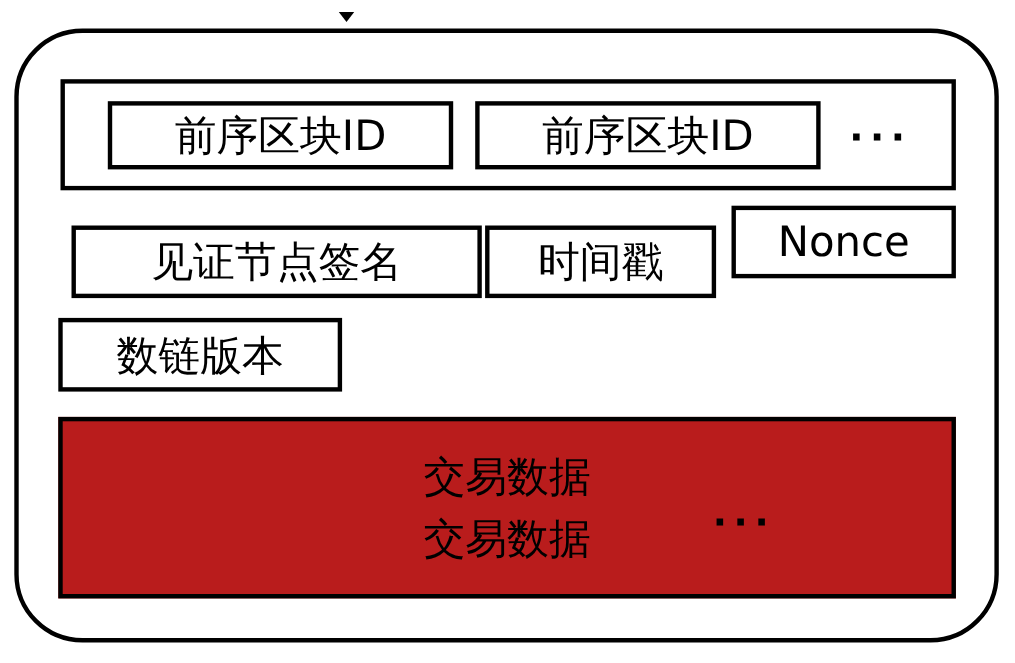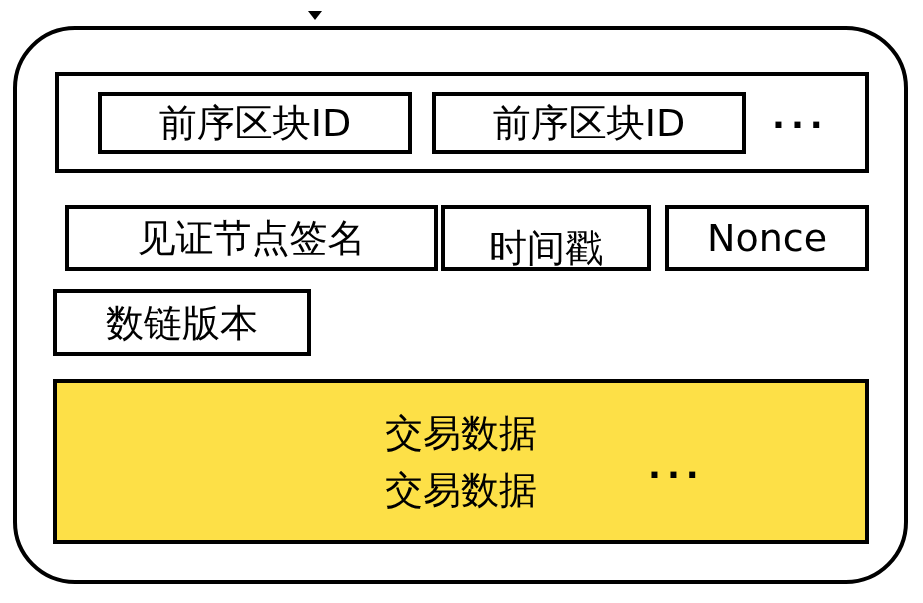--- a/index.html
+++ b/index.html
@@ -80,38 +80,38 @@
     font-size: 34px;
     line-height: 1;
     color: #000000;
     letter-spacing: 6px;
     font-weight: 700;
   }
   .ellipsis-row1 { left: 772px; top: 108px; }
 
   
   .witness-sig { left: 65px;  top: 205px; width: 373px; height: 66px; text-align: right; }
-  .timestamp   { left: 441px; top: 205px; width: 210px; height: 66px; align-items: flex-end; }
-  .nonce       { left: 665px; top: 205px; width: 204px; height: 66px; }
+  .timestamp   { left: 441px; top: 205px; width: 210px; height: 66px; }
+  .nonce       { left: 665px; top: 187px; width: 204px; height: 66px; }
 
   
   .chain-version { left: 53px;  top: 289px; width: 258px; height: 67px; }
   .block-count   { left: 327px; top: 289px; width: 212px; height: 67px; }
   .merkle-root   { left: 557px; top: 289px; width: 312px; height: 67px; }
 
   
   .tx-container {
     position: absolute;
     left: 53px;
     top: 379px;
     width: 816px;
     height: 165px;
     border: 4px solid #000000;
     box-sizing: border-box;
-    background: #fde047;
+    background: #b91c1c;
   }
   .tx-lines {
     position: absolute;
     left: 0;
     top: 22px;
     width: 100%;
     text-align: center;
   }
   .tx-line {
     font-size: 38px;

